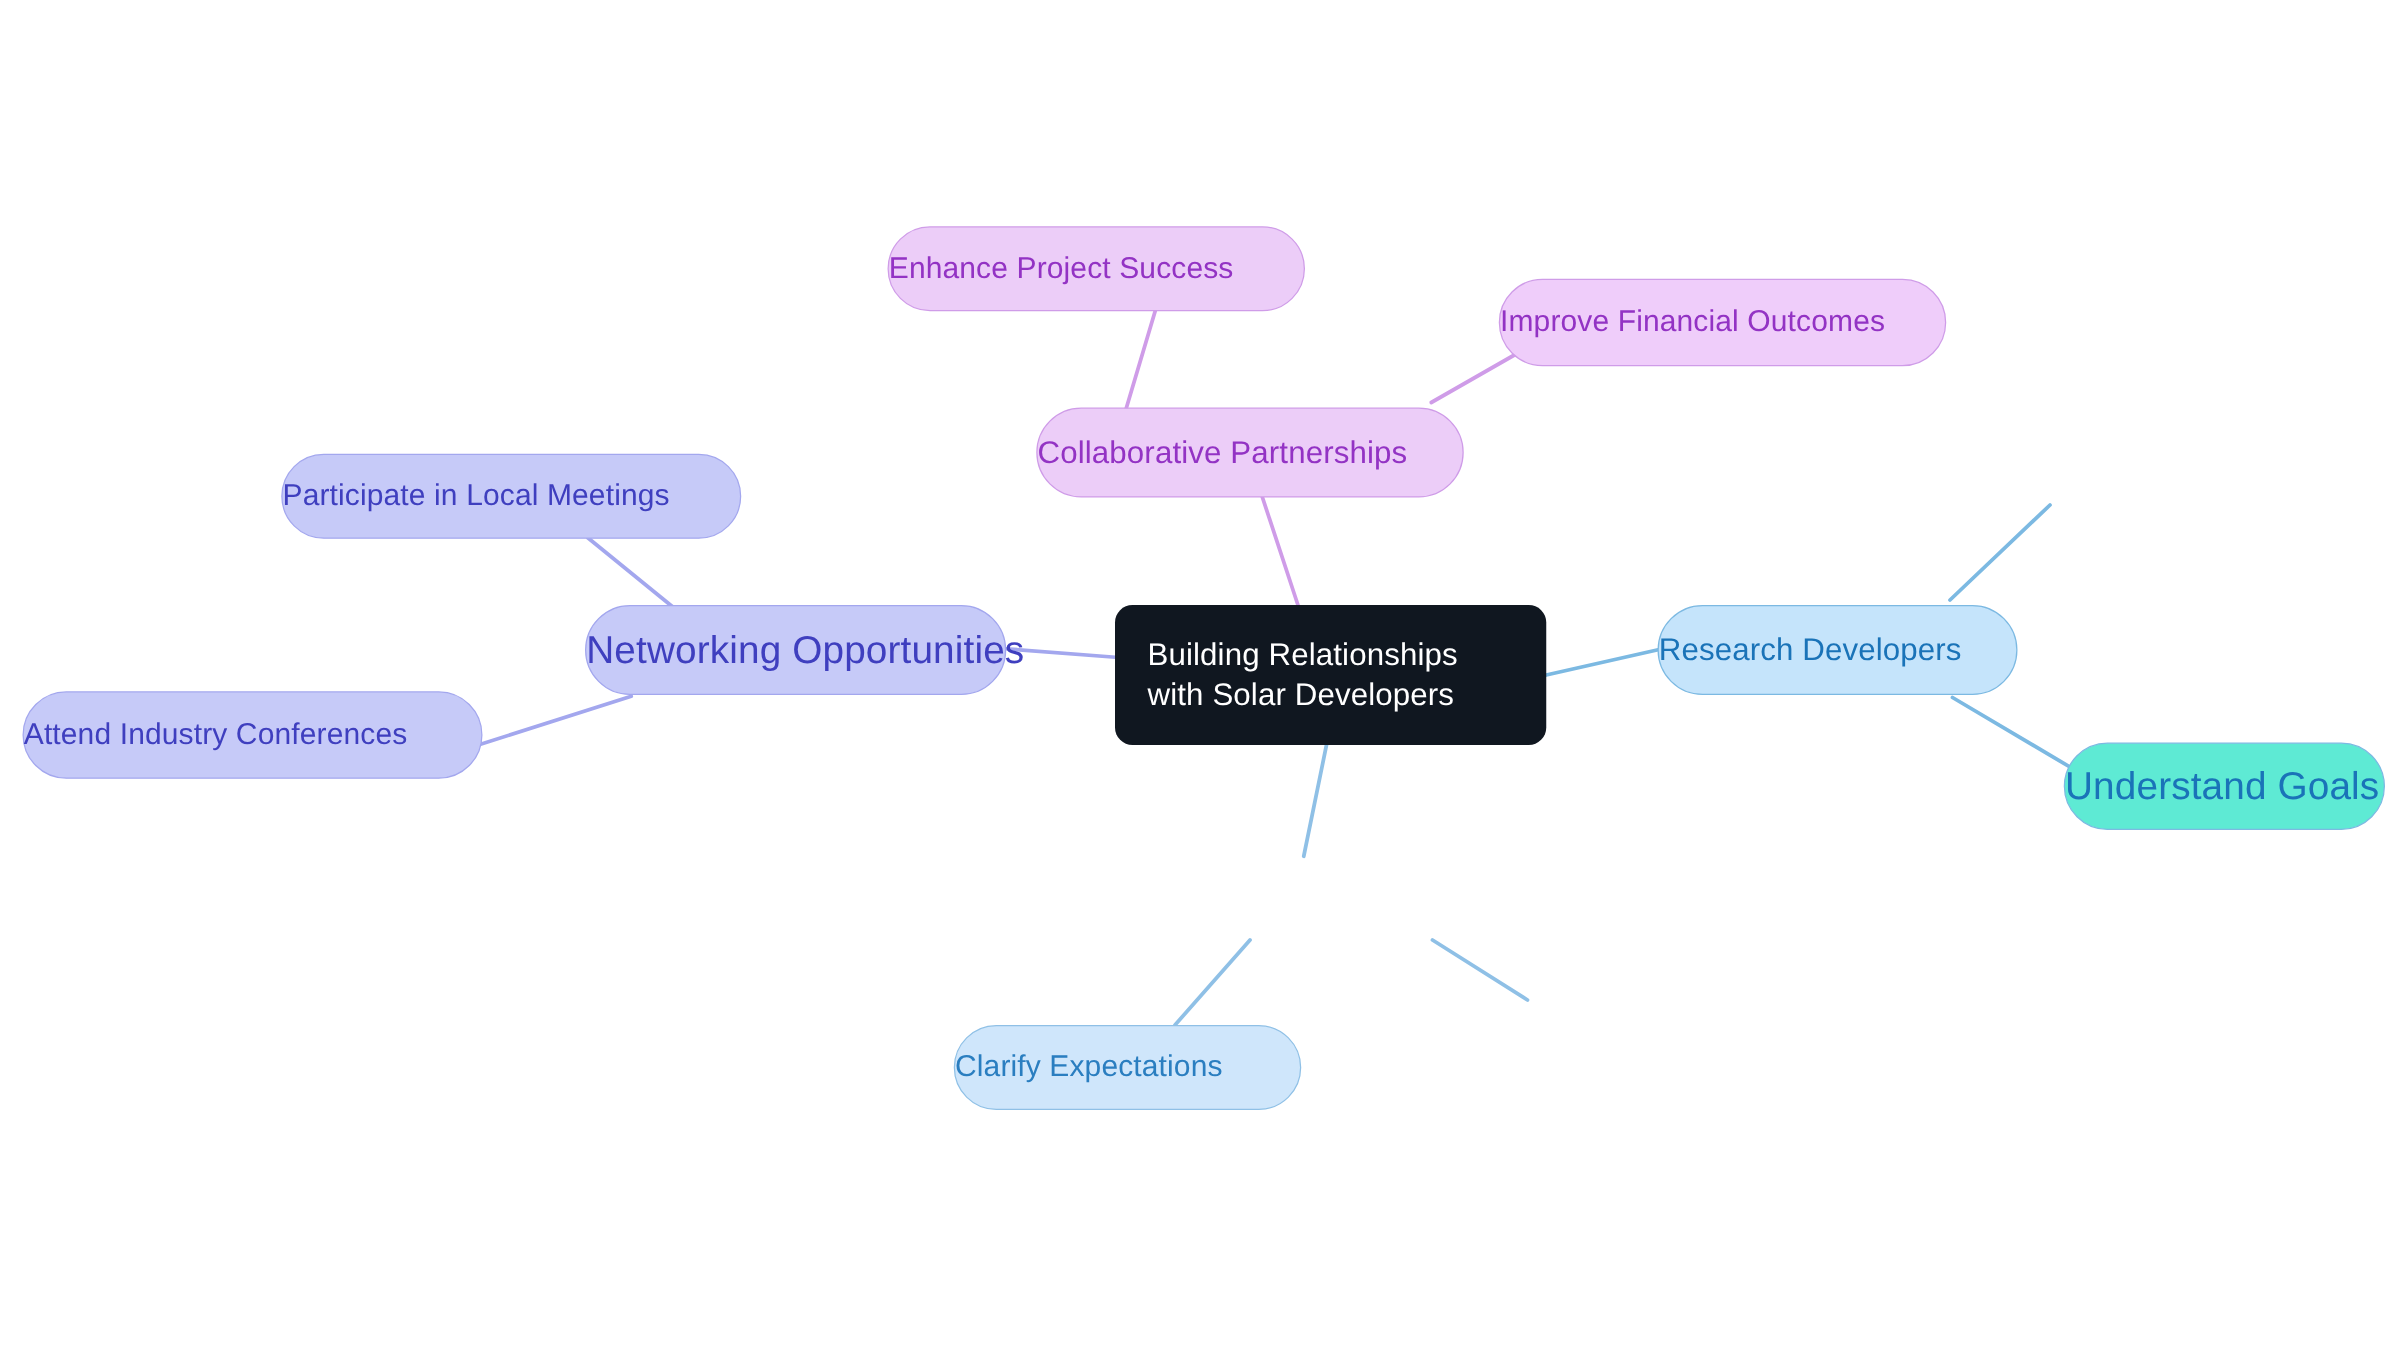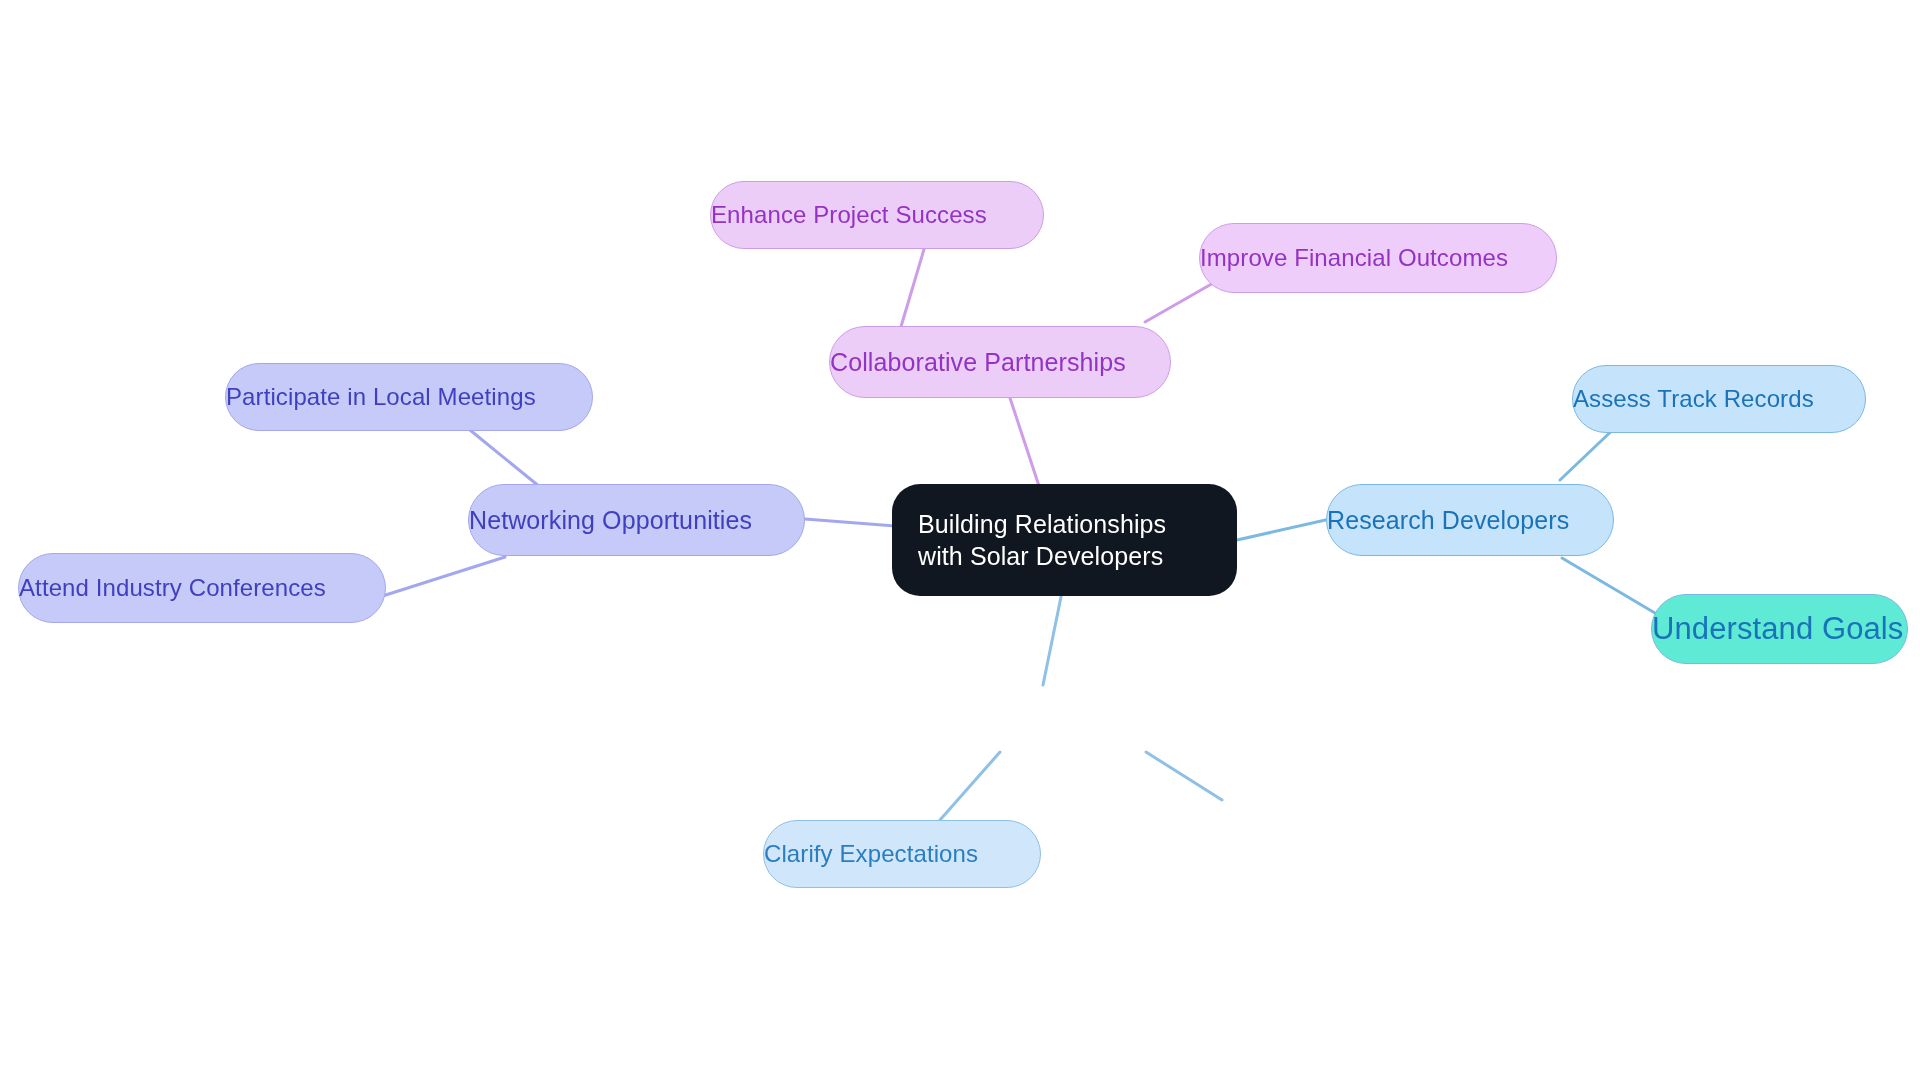--- a/index.html
+++ b/index.html
@@ -35,21 +35,21 @@
     display: flex;
     align-items: center;
     justify-content: center;
     border-radius: 999px;
     border-style: solid;
     border-width: 1.6px;
     white-space: nowrap;
     letter-spacing: 0.1px;
   }
   .node.root {
-    border-radius: 28px;
+    border-radius: 14px;
     white-space: normal;
     line-height: 1.3;
     border-width: 0;
     padding: 0 26px;
   }
   .node-label {
     display: block;
     width: 100%;
   }
 </style>
@@ -90,39 +90,35 @@
   <div class="node root" style="left:892px; top:484px; width:345px; height:112px;
               background:#101720; color:#ffffff; font-size:25px;">
     <span class="node-label">Building Relationships with Solar Developers</span>
   </div>
 
   <div class="node" style="left:1326px; top:484px; width:288px; height:72px;
               background:#c5e4fb; border-color:#7cb9e2; color:#1a73b8; font-size:25px;">
     <span class="node-label">Research Developers</span>
   </div>
 
-  <div class="node" style="left:1572px; top:365px; width:294px; height:68px;
-              background:#c5e4fb; border-color:#7cb9e2; color:#1a73b8; font-size:24px;">
-    <span class="node-label">Assess Track Records</span>
-  </div>
 
   <div class="node" style="left:1651px; top:594px; width:257px; height:70px;
               background:#5eead4; border-color:#7cb9e2; color:#1a73b8; font-size:31px;">
     <span class="node-label">Understand Goals</span>
   </div>
 
 
   <div class="node" style="left:763px; top:820px; width:278px; height:68px;
               background:#cfe6fb; border-color:#8fc0e6; color:#2a7ec0; font-size:24px;">
     <span class="node-label">Clarify Expectations</span>
   </div>
 
 
   <div class="node" style="left:468px; top:484px; width:337px; height:72px;
-              background:#c6caf8; border-color:#a3a7ee; color:#3f3fbf; font-size:25px;">
+              background:#c6caf8; border-color:#a3a7ee; color:#3f3fbf; font-size:31px;">
     <span class="node-label">Networking Opportunities</span>
   </div>
 
   <div class="node" style="left:225px; top:363px; width:368px; height:68px;
               background:#c6caf8; border-color:#a3a7ee; color:#3f3fbf; font-size:24px;">
     <span class="node-label">Participate in Local Meetings</span>
   </div>
 
   <div class="node" style="left:18px; top:553px; width:368px; height:70px;
               background:#c6caf8; border-color:#a3a7ee; color:#3f3fbf; font-size:24px;">

